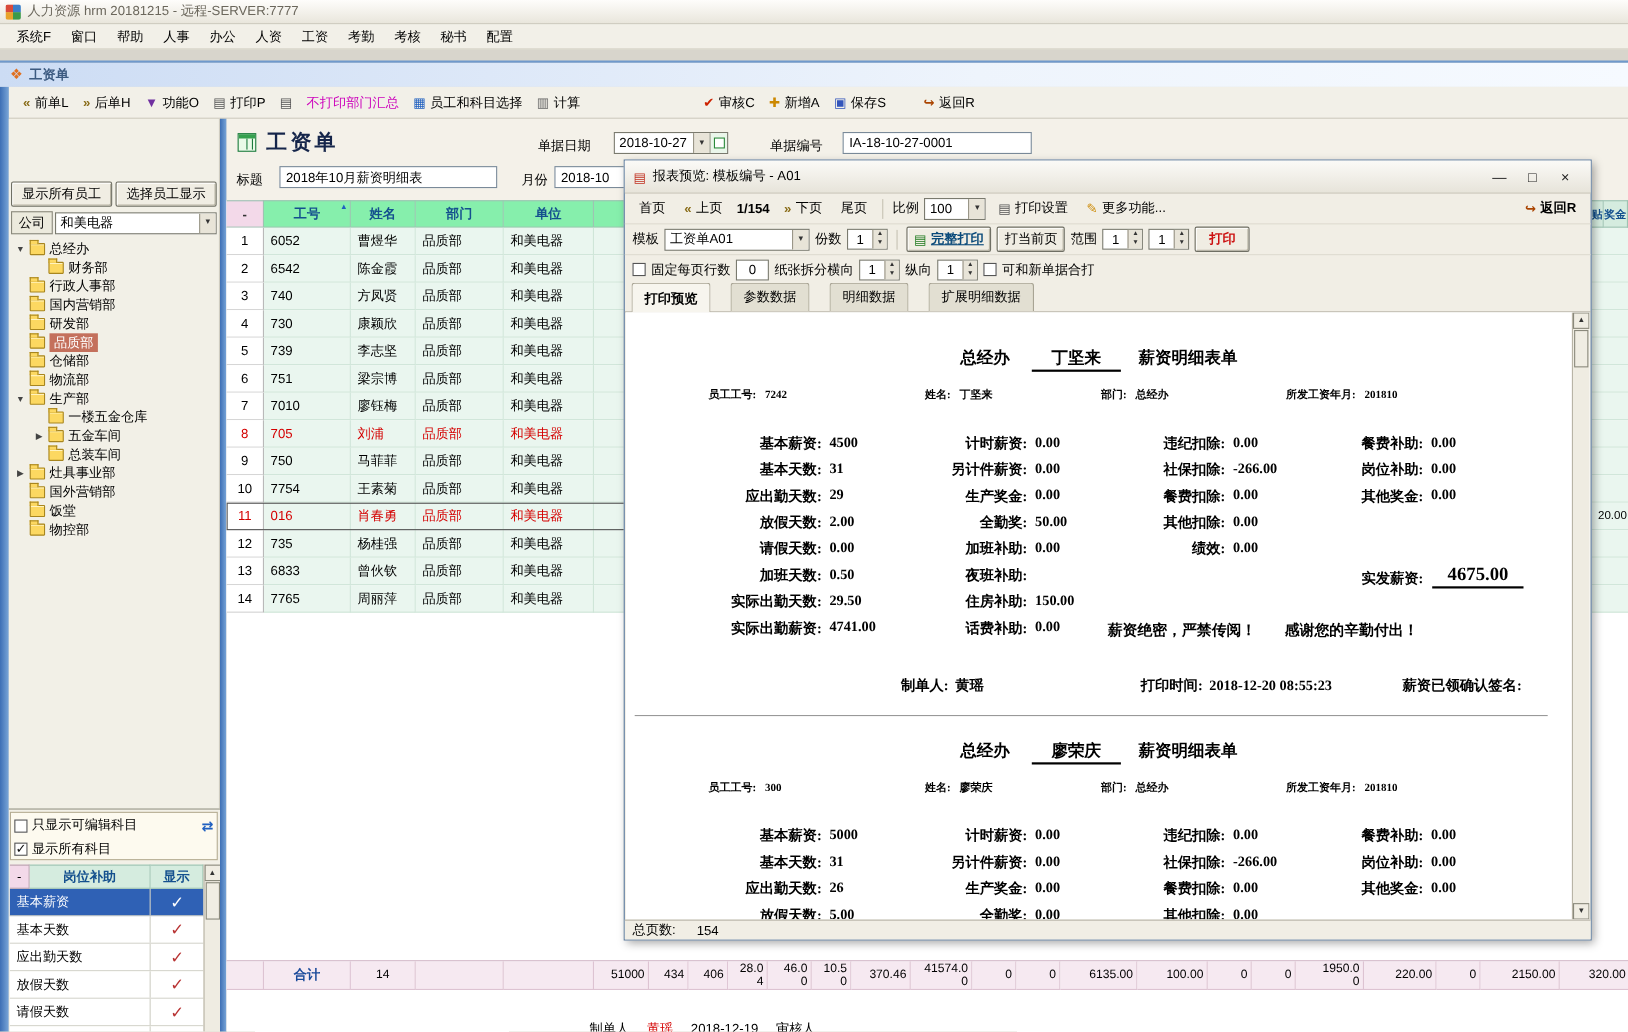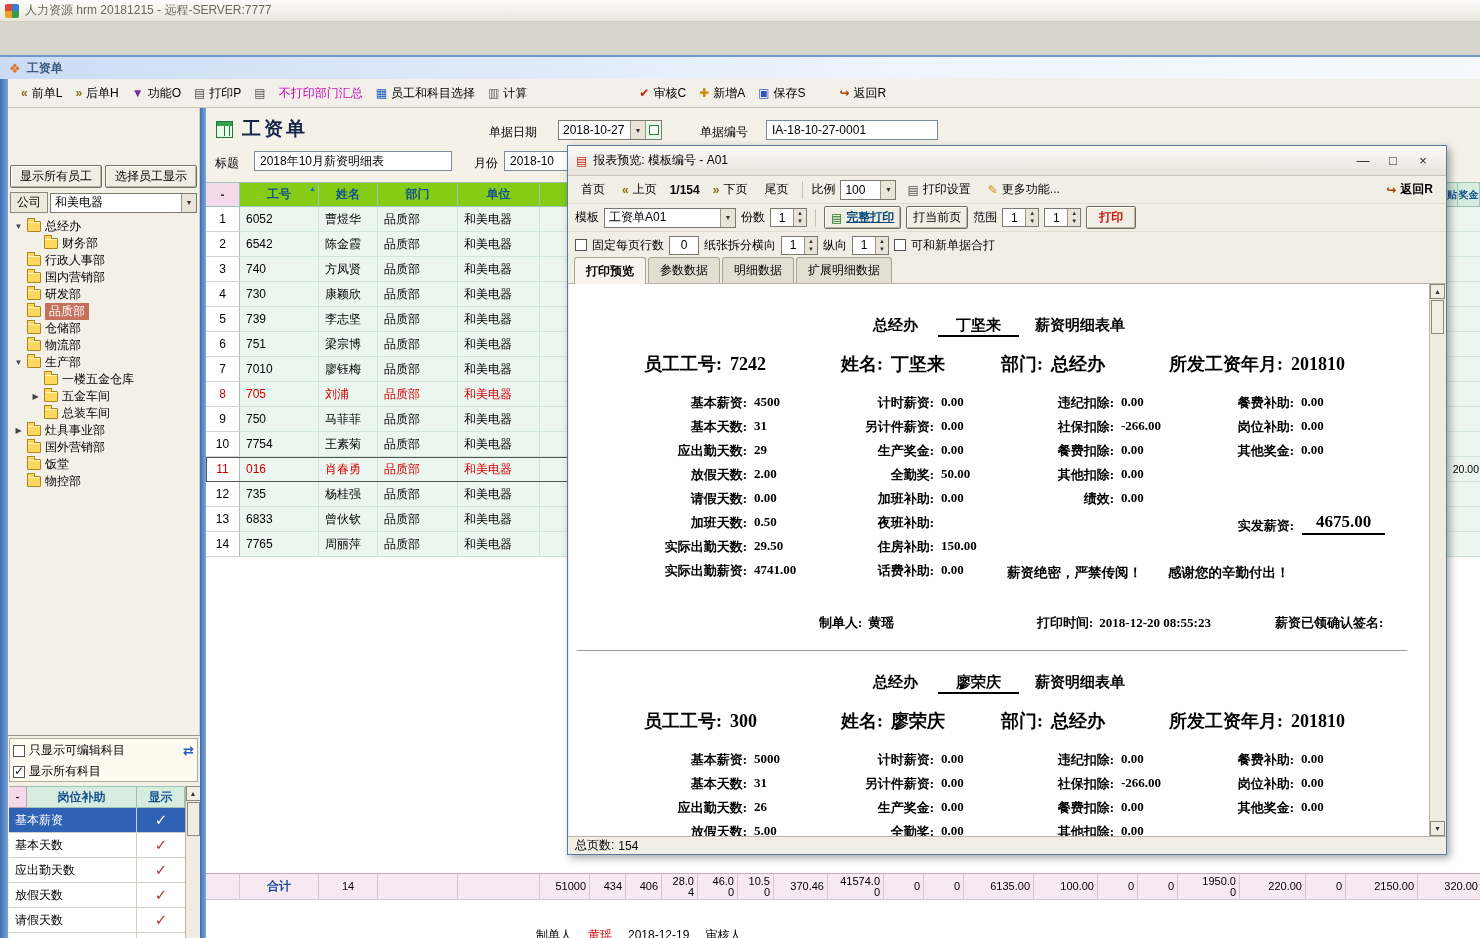--- a/index.html
+++ b/index.html
@@ -74,21 +74,21 @@
 .cal-btn{width:16px;align-self:stretch;background:#eaf6ea;border-left:1px solid #9a9688;position:relative}
 .cal-btn::after{content:"";position:absolute;left:3px;top:4px;width:8px;height:8px;border:1px solid #2a8a3a;background:#fff}
 .lbl-no{left:494px;top:16px}
 .field{background:#fff;border:1px solid #7a8a99;height:20px;display:inline-flex;align-items:center;padding:0 5px;position:absolute}
 .doc-no{left:560px;top:12px;width:172px}
 .lbl-title{left:9px;top:47px}
 .f-title{left:48px;top:43px;width:198px}
 .lbl-month{left:268px;top:47px}
 .f-month{left:298px;top:43px;width:92px}
 .grid-head{position:absolute;left:0;top:74px;display:flex}
-.hc{height:25px;background:#84cc16;border-right:1px solid #9ec3b2;border-bottom:1px solid #9ec3b2;border-top:1px solid #9ec3b2;color:#14508e;font-weight:bold;display:flex;align-items:center;justify-content:center;overflow:hidden;position:relative}
+.hc{height:25px;background:#86efac;border-right:1px solid #9ec3b2;border-bottom:1px solid #9ec3b2;border-top:1px solid #9ec3b2;color:#14508e;font-weight:bold;display:flex;align-items:center;justify-content:center;overflow:hidden;position:relative}
 .hc.corner{background:#f3d9e9;color:#333}
 .hc .sort{position:absolute;right:2px;top:2px;font-size:7px;color:#2060c0}
 .grid-body{position:absolute;left:0;top:99px}
 .grow{display:flex;height:25px}
 .cell{border-right:1px solid #cfe5d8;border-bottom:1px solid #cfe5d8;background:#eaf6ef;display:flex;align-items:center;padding:0 6px;overflow:hidden;white-space:nowrap}
 .numcell{background:#fff;border-right:1px solid #b9b9b9;border-bottom:1px solid #d2d2d2;justify-content:center;padding:0}
 .grow.red .cell{color:#d40000}
 .grow.current{outline:1px solid #555;outline-offset:-1px}
 .summary{position:absolute;left:0;top:765px;height:27px;display:flex;border-top:1px solid #c9a9bd}
 .sc{background:#f6e9f1;border-right:1px solid #ddc3d2;border-bottom:1px solid #ddc3d2;display:flex;align-items:center;justify-content:flex-end;padding:0 3px;font-size:11px;line-height:11px;white-space:pre-line;text-align:right;overflow:hidden}
@@ -122,35 +122,35 @@
 .tsep{width:1px;height:18px;background:#c6c2b4;margin:0 3px}
 .flexfill{flex:1}
 .bold{font-weight:bold}
 .scale-combo{width:56px}
 .tmpl-combo{width:132px}
 .spin{display:inline-flex;border:1px solid #7a7a6e;background:#fff;height:19px;align-items:stretch}
 .spin-val{width:22px;display:flex;align-items:center;justify-content:center}
 .spin-arr{display:flex;flex-direction:column;width:13px;border-left:1px solid #9a9688;background:#e8e4d8}
 .spin-arr i{font-style:normal;font-size:6px;line-height:8px;text-align:center;color:#333}
 .mini-input{display:inline-flex;border:1px solid #7a7a6e;background:#fff;height:19px;width:30px;align-items:center;justify-content:center}
-.dlg-tabs{position:absolute;left:0;right:0;top:112px;height:26px;display:flex;align-items:flex-end;gap:2px;padding:0 6px;border-bottom:1px solid #b8b4a8}
+.dlg-tabs{position:absolute;left:0;right:0;top:112px;height:26px;display:flex;align-items:flex-end;gap:18px;padding:0 6px;border-bottom:1px solid #b8b4a8}
 .dtab{padding:4px 11px;background:#e2dfd2;border:1px solid #a8a494;border-bottom:none;border-radius:3px 3px 0 0;cursor:default}
 .dtab.active{background:#f7f5ee;font-weight:bold;position:relative;top:1px;padding-top:5px}
 .dlg-preview{position:absolute;left:1px;right:1px;top:138px;bottom:18px;background:#fff;overflow:hidden}
 .preview-page{position:absolute;left:0;top:0;right:16px;bottom:0;background:#fff;overflow:hidden}
 .pv-scroll{position:absolute;right:0;top:0;bottom:0;width:16px;background:#efece2;border-left:1px solid #b8b4a6;display:flex;flex-direction:column;align-items:center}
 .pv-scroll .sb-down{margin-top:auto}
-.dlg-status{position:absolute;left:0;right:0;bottom:0;height:18px;background:#f1eee5;border-top:1px solid #b8b4a8;display:flex;align-items:center;gap:4px;padding:0 7px}
+.dlg-status{position:absolute;left:0;right:0;bottom:0;height:18px;background:#f1eee5;border-top:1px solid #b8b4a8;display:flex;align-items:center;gap:19px;padding:0 7px}
 
 .rpt{position:absolute;left:0;width:100%;height:357px;font-family:"Liberation Serif","DejaVu Serif",serif;font-weight:bold;color:#000}
 .rpt-head{position:absolute;top:22px;left:0;right:0;text-align:center;font-size:15px}
 .rh-dept{margin-right:20px}
 .rh-emp{border-bottom:2px solid #000;padding:0 18px 2px}
 .rh-title{margin-left:16px}
-.rpt-info{position:absolute;top:58px;font-size:18px}
+.rpt-info{position:absolute;top:58px;font-size:10px}
 .ri-l{margin-right:8px}
 .rpt-pair{position:absolute;display:flex;font-size:13px}
 .rp-l{display:inline-block;width:115px;text-align:right}
 .rp-v{margin-left:7px;white-space:nowrap}
 .rpt-net{position:absolute;left:610px;top:218px;display:flex;align-items:flex-end;font-size:13px}
 .rn-v{margin-left:8px;font-size:17px;border-bottom:2px solid #000;padding:0 14px 1px}
 .rpt-notice{position:absolute;left:438px;top:270px;font-size:13.5px;display:flex;gap:26px;white-space:nowrap}
 .rpt-fpair{position:absolute;top:320px;font-size:13px;white-space:nowrap}
 .rf-l{margin-right:6px}
 .rpt-div{position:absolute;left:8px;right:22px;top:356px;border-top:1px solid #999}
@@ -158,20 +158,33 @@
 </head>
 <body>
 
 <div class="screen">
 
   <div class="titlebar">
     <span class="app-icon"></span>
     <span class="title-text">人力资源 hrm 20181215 - 远程-SERVER:7777</span>
   </div>
 
+  <div class="menubar" id="menubar">
+      <span class="menu-item">系统F</span>
+      <span class="menu-item">窗口</span>
+      <span class="menu-item">帮助</span>
+      <span class="menu-item">人事</span>
+      <span class="menu-item">办公</span>
+      <span class="menu-item">人资</span>
+      <span class="menu-item">工资</span>
+      <span class="menu-item">考勤</span>
+      <span class="menu-item">考核</span>
+      <span class="menu-item">秘书</span>
+      <span class="menu-item">配置</span>
+    </div>
 
   <div class="mdi-caption">
     <span class="doc-icon">❖</span>
     <span>工资单</span>
   </div>
 
   <div class="toolbar" id="toolbar">
       <span class="tbtn">
         <span class="ticon" style="color: rgb(138, 109, 26);">«</span>
         <span class="tlab">前单L</span>

